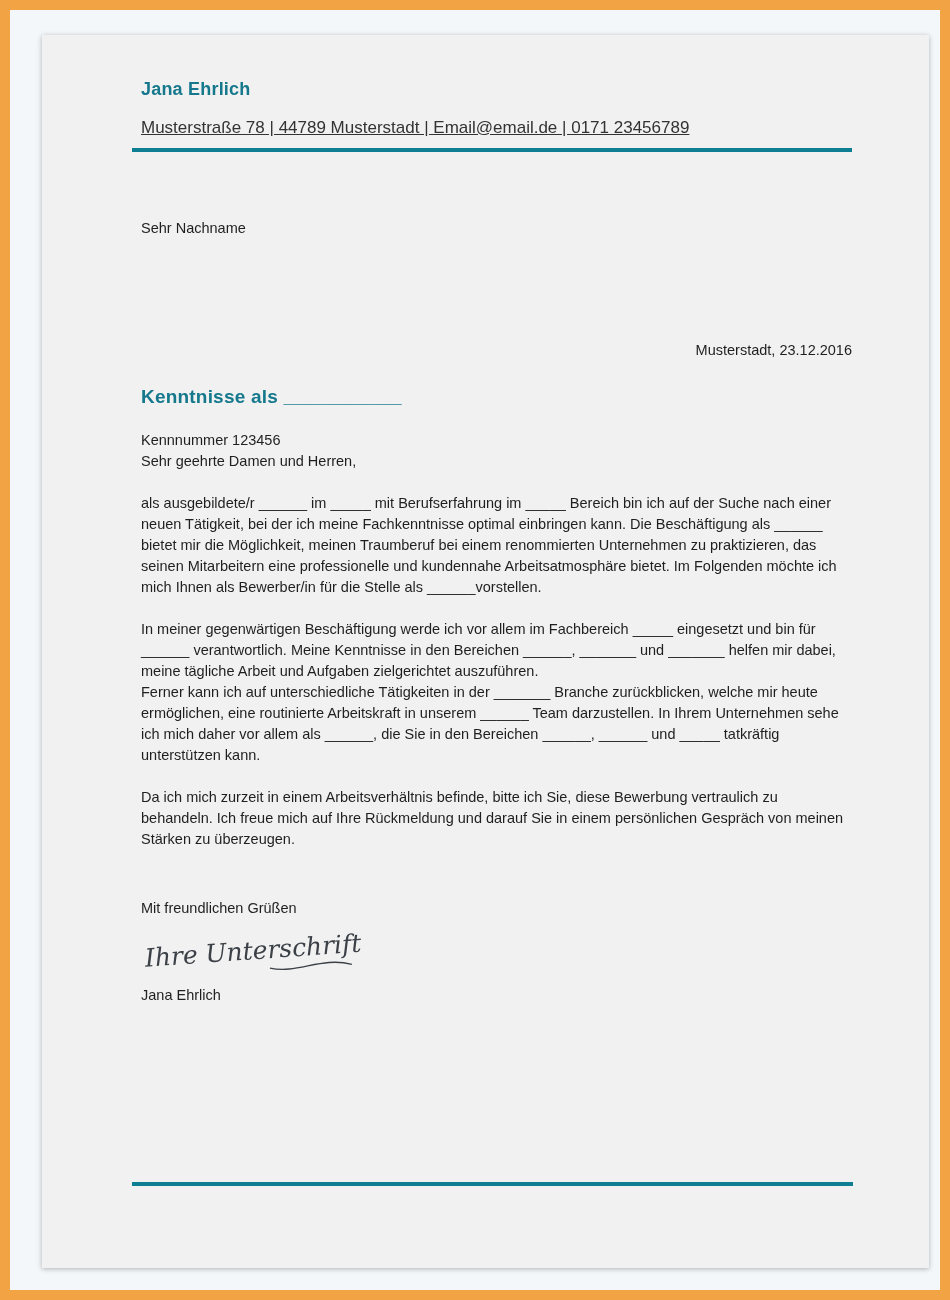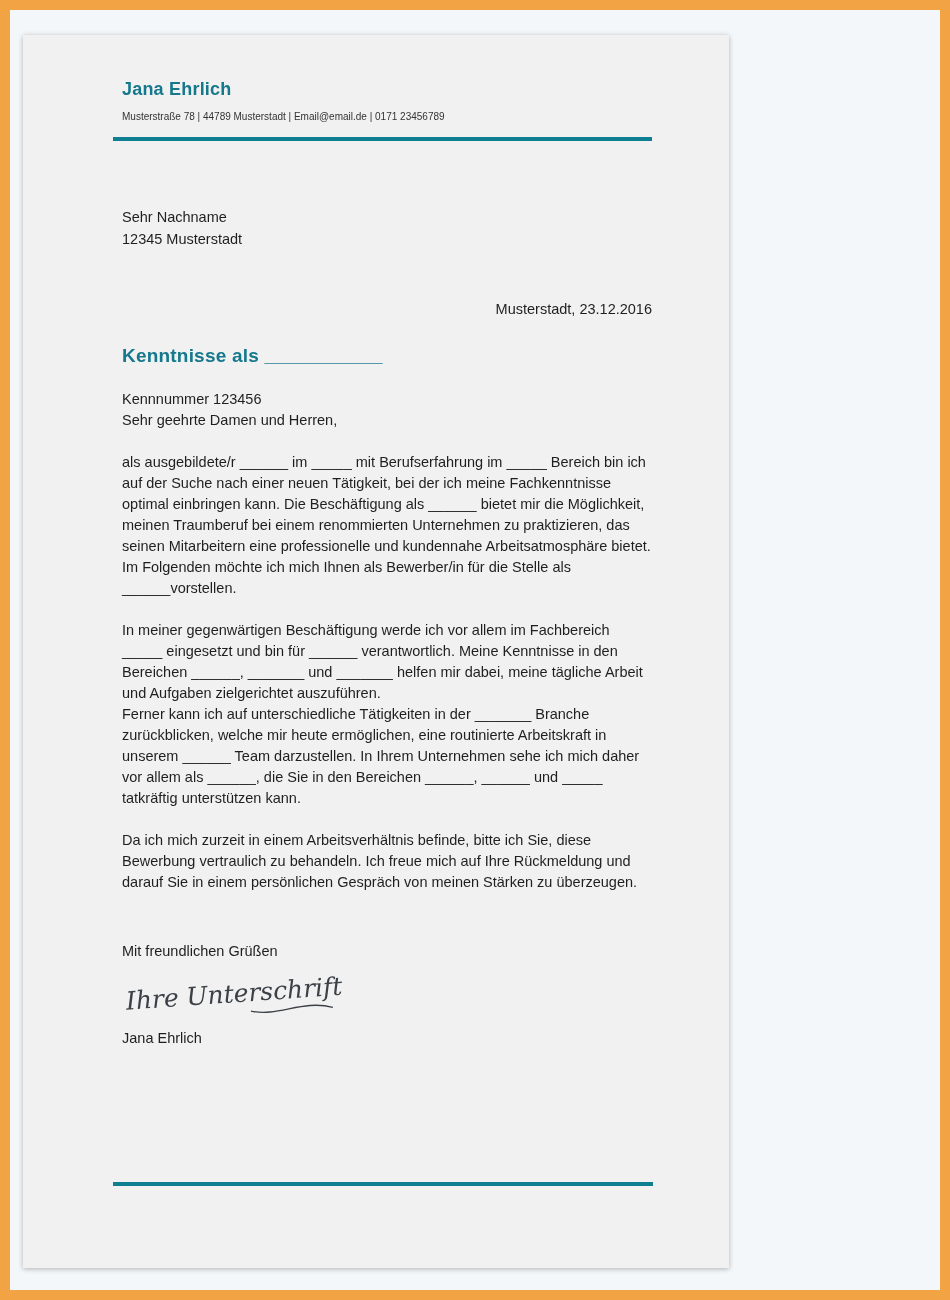--- a/index.html
+++ b/index.html
@@ -14,60 +14,61 @@
     font-family: "Liberation Sans", sans-serif;
     overflow: hidden;
   }
   .mat {
     position: absolute;
     inset: 10px;
     background: #f3f7fa; 
   }
   .page {
     position: absolute;
-    left: 23px;
+    left: 42px;
     top: 35px;
-    width: 706px;
+    width: 887px;
     height: 1233px;
     background: #f1f1f1; 
     box-shadow: 0 1px 5px rgba(0,0,0,0.28);
   }
   .content {
     position: relative;
     padding: 44px 77px 0 99px;
     color: #1f1f1f;
     font-size: 14.5px;
     line-height: 21px;
   }
   .sender-name {
     color: #15788c;
     font-size: 18px;
     font-weight: bold;
     letter-spacing: 0.2px;
   }
   .sender-contact {
-    margin-top: 6px;
-    font-size: 10px;
+    margin-top: 17px;
+    font-size: 17px;
     color: #333333;
+    text-decoration: underline;
   }
   .rule {
     height: 4px;
     background: #0e7f93;
     border: none;
     margin: 10px 0 0 -9px;
     width: calc(100% + 9px);
   }
   .recipient {
     margin-top: 66px;
   }
   .recipient div {
     line-height: 21.5px;
   }
   .date-line {
-    margin-top: 49px;
+    margin-top: 100px;
     text-align: right;
   }
   .subject {
     margin-top: 25px;
     color: #15788c;
     font-size: 19px;
     font-weight: bold;
     letter-spacing: 0.2px;
   }
   .reference {
@@ -114,21 +115,20 @@
   <div class="content">
 
     <div class="sender-name">Jana Ehrlich</div>
 
     <div class="sender-contact">Musterstraße 78  |  44789 Musterstadt  |  Email@email.de  |  0171 23456789</div>
 
     <div class="rule"></div>
 
     <div class="recipient">
       <div>Sehr Nachname</div>
-      <div>12345 Musterstadt</div>
     </div>
 
     <div class="date-line">Musterstadt, 23.12.2016</div>
 
     <div class="subject">Kenntnisse als ___________</div>
 
     <div class="reference">Kennnummer 123456</div>
 
     <div class="salutation">Sehr geehrte Damen und Herren,</div>
 

